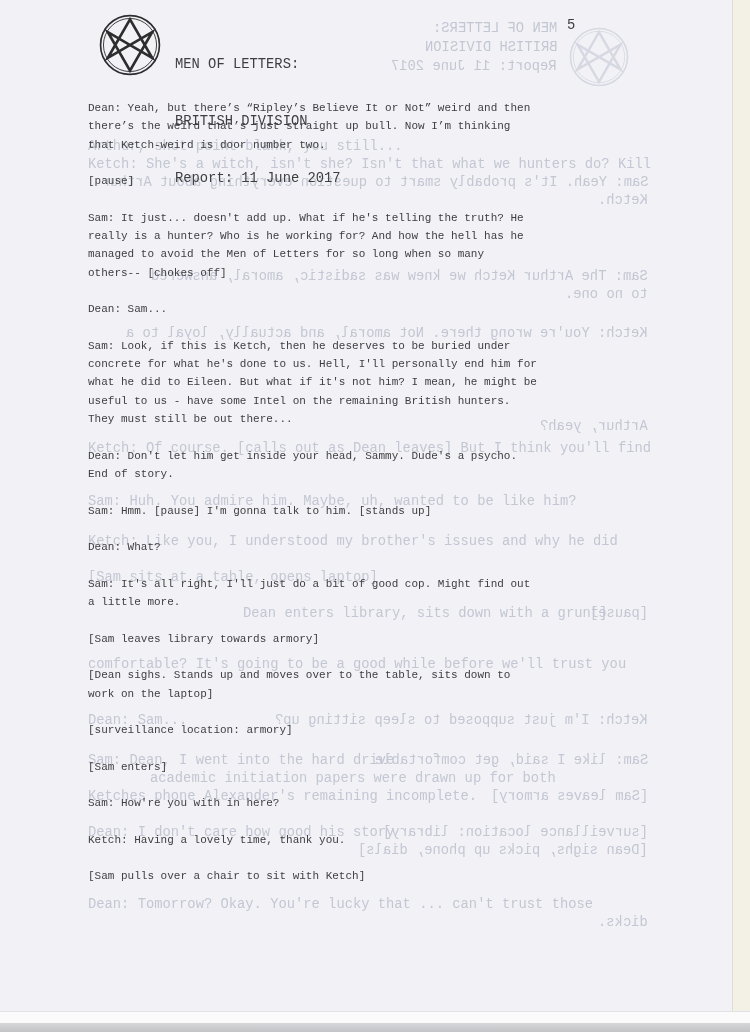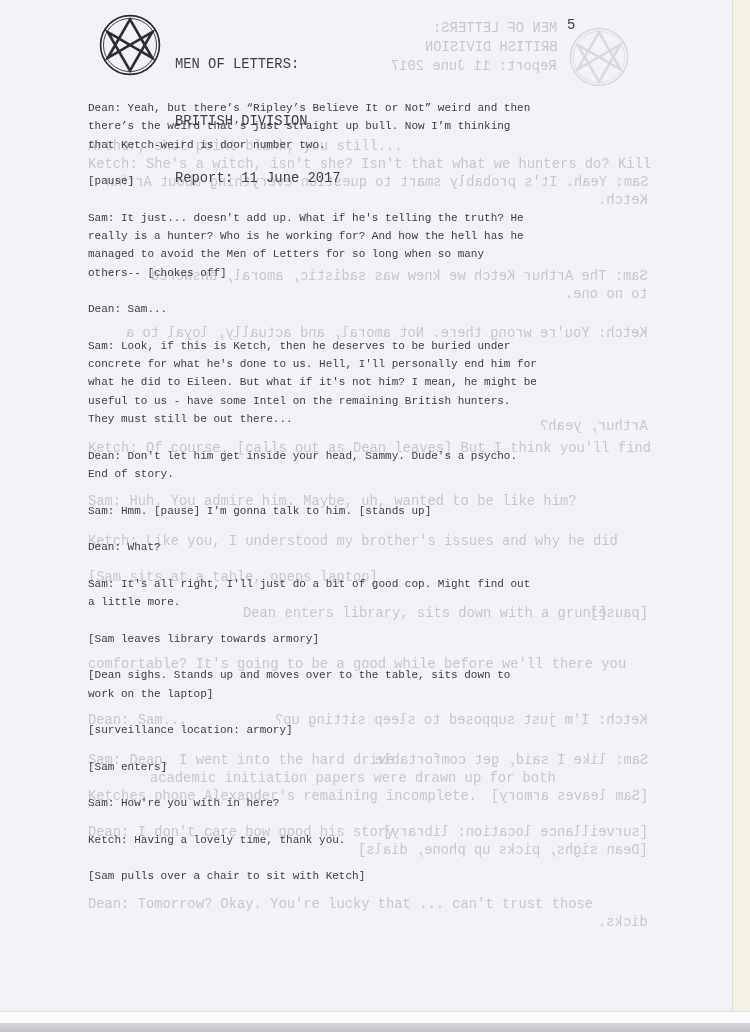--- a/index.html
+++ b/index.html
@@ -72,21 +72,21 @@
       <div class="bleed-line mirrored" style="top: 268px; right: 102px;">Sam: The Arthur Ketch we knew was sadistic, amoral, answered</div>
       <div class="bleed-line mirrored" style="top: 286px; right: 102px;">to no one.</div>
       <div class="bleed-line mirrored" style="top: 325px; right: 102px;">Ketch: You're wrong there. Not amoral, and actually, loyal to a</div>
       <div class="bleed-line mirrored" style="top: 418px; right: 102px;">Arthur, yeah?</div>
       <div class="bleed-line" style="top: 440px; left: 88px;">Ketch: Of course. [calls out as Dean leaves] But I think you'll find</div>
       <div class="bleed-line" style="top: 493px; left: 88px;">Sam: Huh. You admire him. Maybe, uh, wanted to be like him?</div>
       <div class="bleed-line" style="top: 533px; left: 88px;">Ketch: Like you, I understood my brother's issues and why he did</div>
       <div class="bleed-line" style="top: 569px; left: 88px;">[Sam sits at a table, opens laptop]</div>
       <div class="bleed-line" style="top: 605px; left: 243px;">Dean enters library, sits down with a grunt]</div>
       <div class="bleed-line mirrored" style="top: 605px; right: 102px;">[pause]</div>
-      <div class="bleed-line" style="top: 656px; left: 88px;">comfortable? It's going to be a good while before we'll there you</div>
+      <div class="bleed-line" style="top: 656px; left: 88px;">comfortable? It's going to be a good while before we'll trust you</div>
       <div class="bleed-line" style="top: 712px; left: 88px;">Dean: Sam...</div>
       <div class="bleed-line mirrored" style="top: 712px; right: 102px;">Ketch: I'm just supposed to sleep sitting up?</div>
       <div class="bleed-line" style="top: 752px; left: 88px;">Sam: Dean, I went into the hard drive</div>
       <div class="bleed-line mirrored" style="top: 752px; right: 102px;">Sam: like I said, get comfortable</div>
       <div class="bleed-line" style="top: 770px; left: 150px;">academic initiation papers were drawn up for both</div>
       <div class="bleed-line" style="top: 788px; left: 88px;">Ketches phone Alexander's remaining incomplete.</div>
       <div class="bleed-line mirrored" style="top: 788px; right: 102px;">[Sam leaves armory]</div>
       <div class="bleed-line" style="top: 824px; left: 88px; font-family: Liberation Mono, monospace;">Dean: I don't care how good his story</div>
       <div class="bleed-line mirrored" style="top: 824px; right: 102px;">[surveillance location: library]</div>
       <div class="bleed-line mirrored" style="top: 842px; right: 102px;">[Dean sighs, picks up phone, dials]</div>

